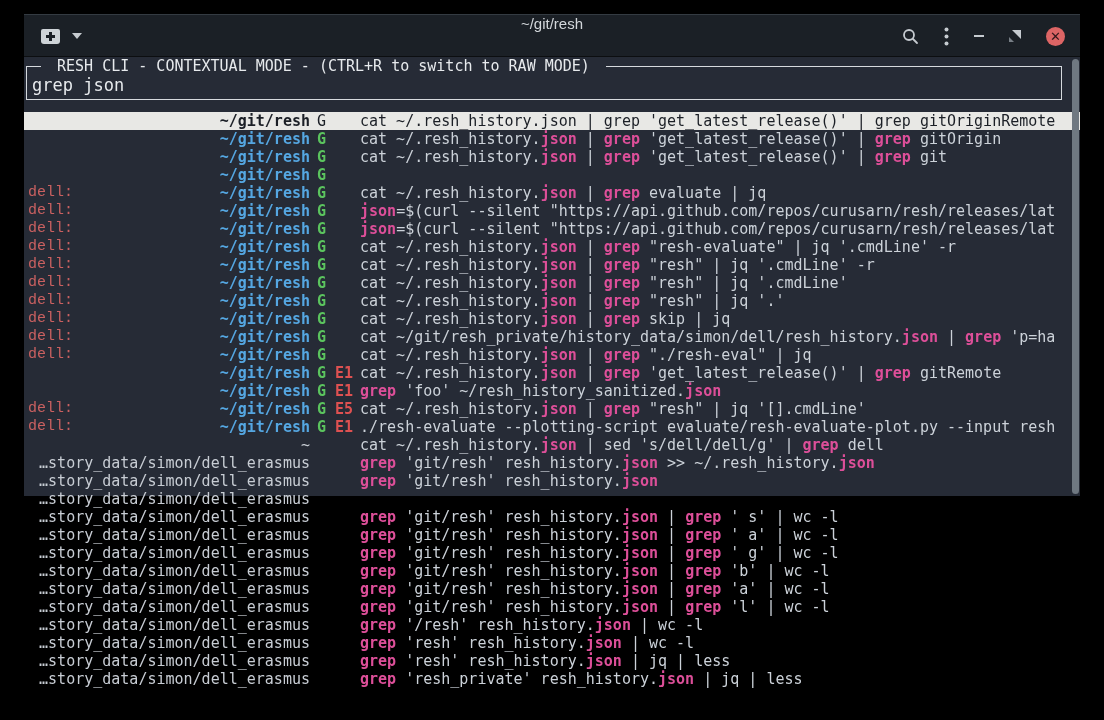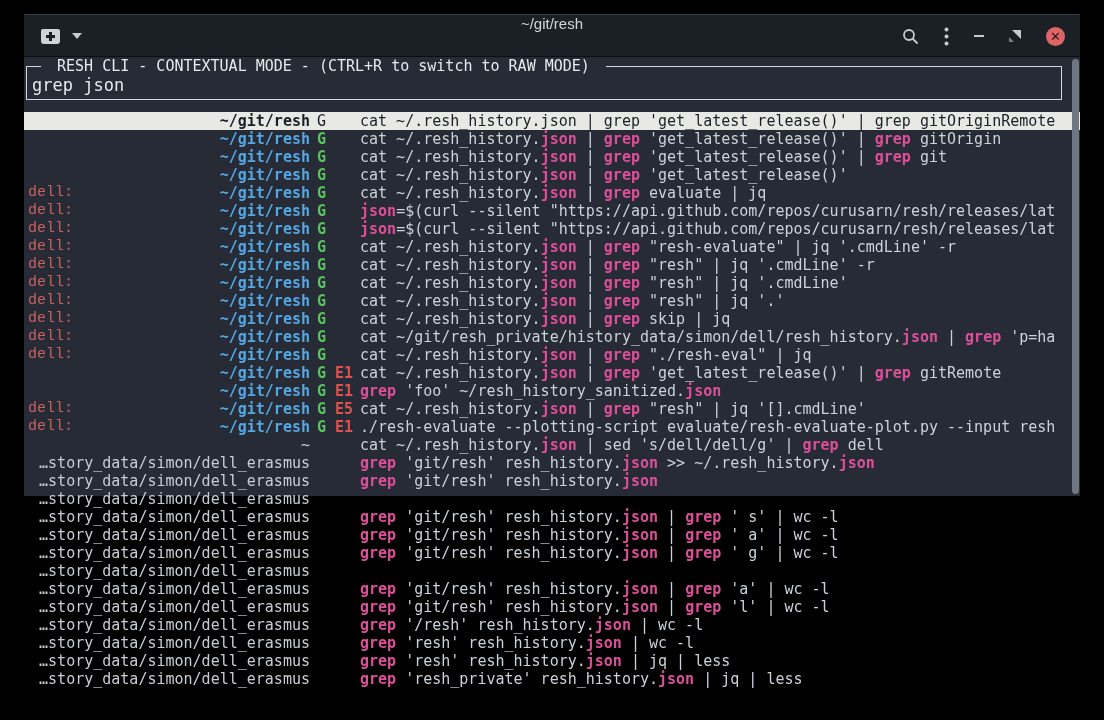--- a/index.html
+++ b/index.html
@@ -121,21 +121,20 @@
         <div class="row">
           <span class="host"></span>
           <span class="dir blue">~/git/resh</span>
           <span class="flags"><span class="flag green">G</span></span>
           <span class="cmd"><span>cat ~/.resh_history.</span><span class="kw">json</span><span> | </span><span class="kw">grep</span><span> 'get_latest_release()' | </span><span class="kw">grep</span><span> git</span></span>
         </div>
         <div class="row">
           <span class="host"></span>
           <span class="dir blue">~/git/resh</span>
           <span class="flags"><span class="flag green">G</span></span>
-          <span class="cmd"><span>cat ~/.resh_history.</span><span class="kw">json</span><span> | </span><span class="kw">grep</span><span> 'get_latest_release()'</span></span>
         </div>
         <div class="row">
           <span class="host">dell:</span>
           <span class="dir blue">~/git/resh</span>
           <span class="flags"><span class="flag green">G</span></span>
           <span class="cmd"><span>cat ~/.resh_history.</span><span class="kw">json</span><span> | </span><span class="kw">grep</span><span> evaluate | jq</span></span>
         </div>
         <div class="row">
           <span class="host">dell:</span>
           <span class="dir blue">~/git/resh</span>
@@ -252,20 +251,21 @@
         <div class="row">
           <span class="host"></span>
           <span class="dir plain">…story_data/simon/dell_erasmus</span>
           <span class="flags"></span>
           <span class="cmd"><span class="kw">grep</span><span> 'git/resh' resh_history.</span><span class="kw">json</span><span> | </span><span class="kw">grep</span><span> ' g' | wc -l</span></span>
         </div>
         <div class="row">
           <span class="host"></span>
           <span class="dir plain">…story_data/simon/dell_erasmus</span>
           <span class="flags"></span>
+          <span class="cmd"><span class="kw">grep</span><span> 'git/resh' resh_history.</span><span class="kw">json</span><span> | </span><span class="kw">grep</span><span> 'b' | wc -l</span></span>
         </div>
         <div class="row">
           <span class="host"></span>
           <span class="dir plain">…story_data/simon/dell_erasmus</span>
           <span class="flags"></span>
           <span class="cmd"><span class="kw">grep</span><span> 'git/resh' resh_history.</span><span class="kw">json</span><span> | </span><span class="kw">grep</span><span> 'a' | wc -l</span></span>
         </div>
         <div class="row">
           <span class="host"></span>
           <span class="dir plain">…story_data/simon/dell_erasmus</span>

